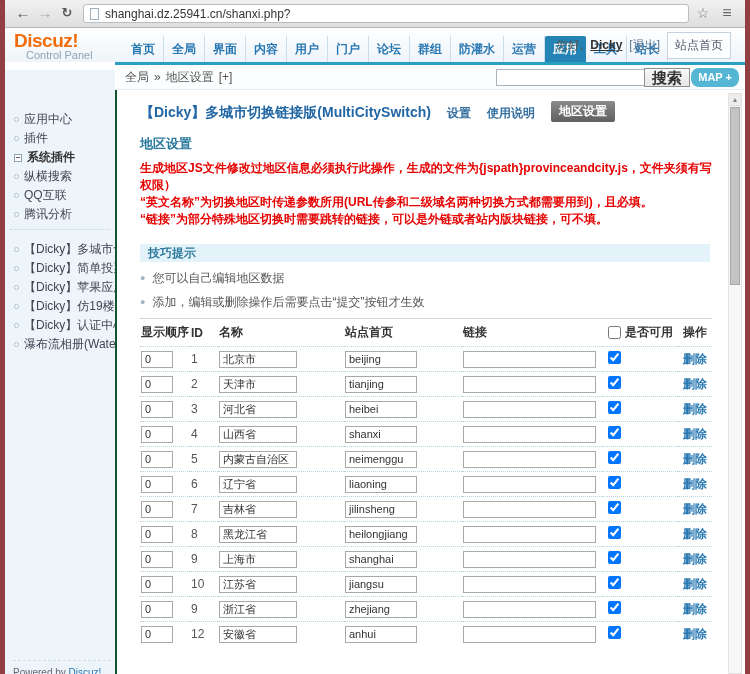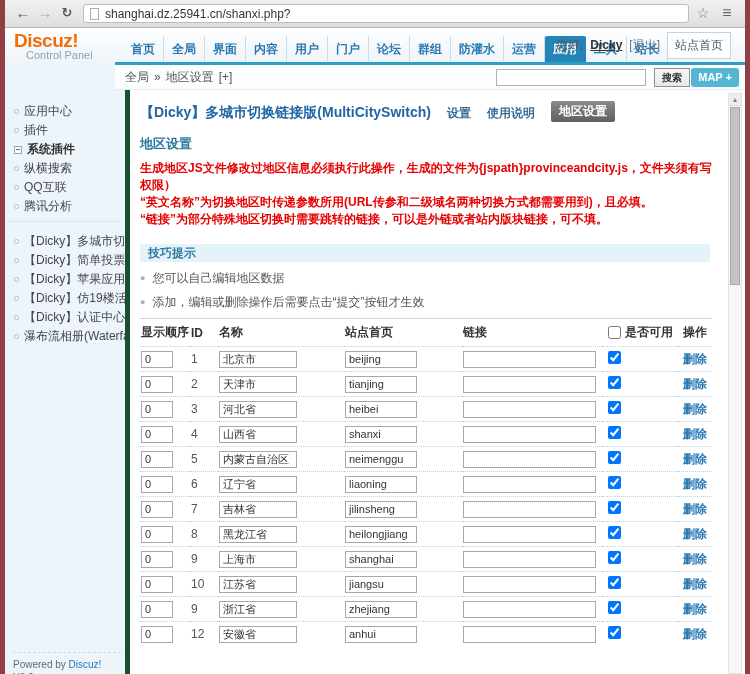--- a/index.html
+++ b/index.html
@@ -48,27 +48,27 @@
 
   
   #crumbbar { position:absolute; left:115px; right:5px; top:65px; height:25px;
     background:#fbfdfe; border-bottom:1px solid #e4edf3; z-index:5; }
   #crumbs { position:absolute; left:10px; top:0; line-height:25px; color:#555; display:flex; gap:5px; }
   .crumb-link { cursor:pointer; }
   #search-input { position:absolute; right:99px; top:4px; width:150px; height:17px;
     border:1px solid #aab4bc; font-size:11px; padding:0 3px; }
   #search-btn { position:absolute; right:55px; top:3px; height:19px; padding:0 7px;
     background:linear-gradient(#f8f8f8,#e8e8e8); border:1px solid #8e8e8e; font-weight:bold;
-    font-size:10px; color:#333; cursor:pointer; line-height:17px; }
+    font-size:15px; color:#333; cursor:pointer; line-height:17px; }
   #map-btn { position:absolute; right:6px; top:3px; height:19px; line-height:19px; padding:0 7px;
-    background:#54b6d3; color:#fff; font-weight:bold; font-size:11px; border-radius:3px; cursor:pointer; }
-
-  
-  #sidebar { position:absolute; left:5px; top:62px; width:125px; bottom:0;
-    background:#eef5fa; border-right:5px solid #14532d; z-index:4; }
+    background:#54b6d3; color:#fff; font-weight:bold; font-size:11px; border-radius:8px; cursor:pointer; }
+
+  
+  #sidebar { position:absolute; left:5px; top:70px; width:112px; bottom:0;
+    background:#eef5fa; border-right:2px solid #14532d; z-index:4; }
   #side-list { margin:0; padding:40px 0 0 0; list-style:none; }
   .side-item { display:flex; align-items:center; gap:5px; padding-left:9px; height:19px;
     color:#445; cursor:pointer; white-space:nowrap; overflow:hidden; }
   .bullet { width:5px; height:5px; border:1px solid #a3bccd; border-radius:50%; background:#fff; flex:none; position:relative; }
   .side-item[data-variant="section"] { font-weight:bold; color:#333; }
   .side-item[data-variant="section"] .bullet { width:8px; height:8px; border-radius:0; border:1px solid #8fa5b5; }
   .side-item[data-variant="section"] .bullet::after { content:""; position:absolute; left:1px; right:1px; top:2px; height:1px; background:#667; }
   .side-item[data-variant="sep"] { height:9px; border-top:1px dotted #c3d5e1; margin:5px 5px 2px 5px; padding:0; cursor:default; }
   #side-footer { position:absolute; left:8px; right:4px; top:590px; border-top:1px dashed #cfdde6;
     padding-top:5px; font-size:10px; color:#667; line-height:13px; }

